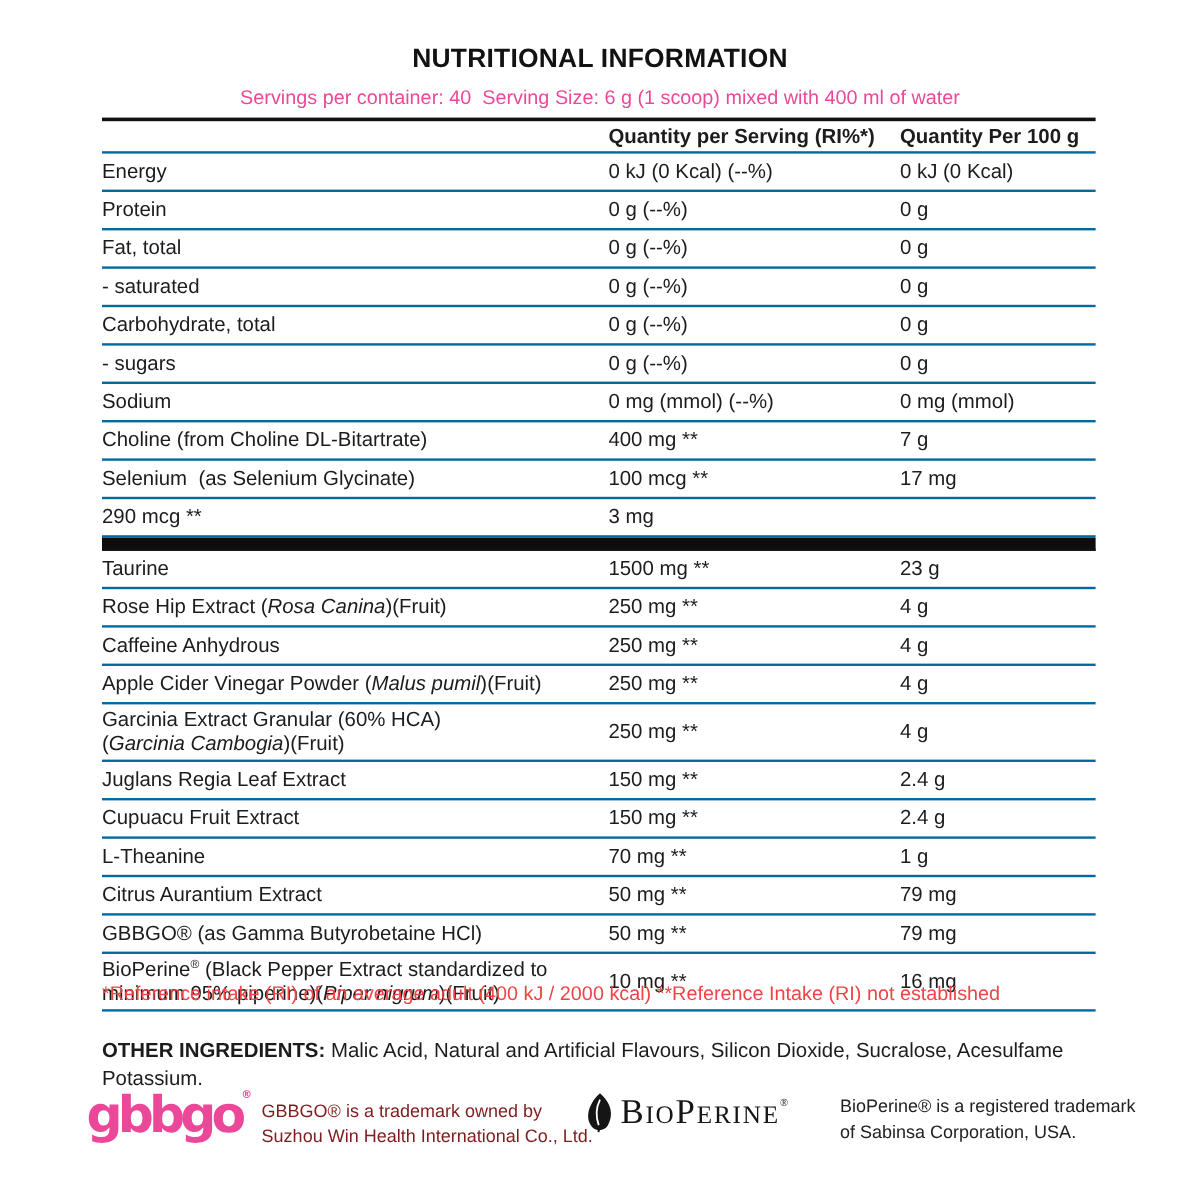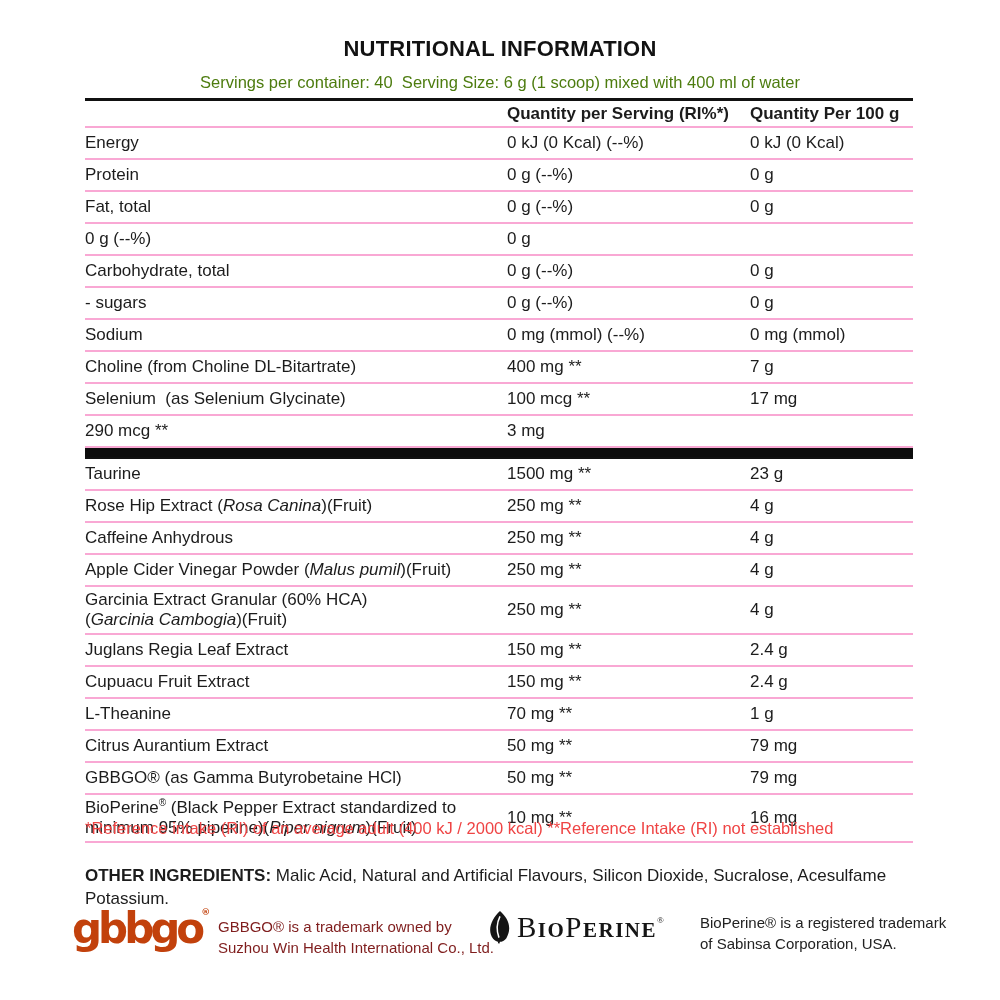--- a/index.html
+++ b/index.html
@@ -6,29 +6,29 @@
   .sheet{
     position:relative;width:1000px;height:1000px;background:#ffffff;
     color:#1c1c1c;font-family:"Liberation Sans",sans-serif;overflow:hidden;border-radius:21px;
   }
   .title{
     position:absolute;top:36px;left:0;width:1000px;text-align:center;
     font-size:22px;font-weight:800;letter-spacing:.2px;color:#121212;
   }
   .subtitle{
     position:absolute;top:73px;left:0;width:1000px;text-align:center;
-    font-size:16.5px;white-space:pre;color:#4d7c0f;
+    font-size:16.5px;white-space:pre;color:#ec4899;
   }
   .ntable{
     position:absolute;left:85px;top:98px;width:828px;
     border-top:3px solid #111;
   }
   .hdr-row,.row{
     display:grid;grid-template-columns:422px 243px 163px;
-    align-items:center;border-bottom:2px solid #f9a8d4;
+    align-items:center;border-bottom:2px solid #0369a1;
   }
   .hdr-row{height:25px;font-weight:700;font-size:17px;}
   .row{min-height:28px;font-size:17px;padding:1px 0;}
   .row .label{white-space:pre-wrap;line-height:20px;padding:2px 0;}
   .cell{line-height:20px;}
   .section-divider{height:9px;background:#0d0d0d;border-bottom:2px solid #111;}
   .label em{font-style:italic;}
   .label sup{font-size:10px;vertical-align:super;line-height:0;}
   .footnote{
     position:absolute;left:85px;top:819px;width:840px;
@@ -36,36 +36,36 @@
   }
   .other-ing{
     position:absolute;left:85px;top:849px;width:836px;
     font-size:17px;line-height:1.35;color:#1c1c1c;margin-top:16px;
   }
   .other-ing b{font-weight:800;}
   .footer{position:absolute;left:0;top:900px;width:1000px;height:90px;}
   .gbbgo-logo{
     position:absolute;left:72px;top:8px;
     font-family:"DejaVu Sans",sans-serif;font-weight:800;
-    font-size:42px;letter-spacing:-4px;color:#c2410c;line-height:1;
+    font-size:42px;letter-spacing:-4px;color:#ec4899;line-height:1;
   }
   .gbbgo-logo sup{font-size:9px;letter-spacing:0;vertical-align:28px;}
   .gbbgo-text{
     position:absolute;left:218px;top:16px;font-size:15px;line-height:1.4;color:#7f1d1d;
   }
   .biop-logo{
     position:absolute;left:487px;top:10px;display:flex;align-items:center;color:#111;
   }
   .biop-logo .leaf{width:26px;height:34px;margin-right:4px;}
   .biop-word{
     font-family:"Liberation Serif",serif;letter-spacing:1.5px;color:#151515;
     white-space:nowrap;
   }
   .biop-word .big{font-size:29px;}
-  .biop-word .small{font-size:21px;font-weight:bold;}
+  .biop-word .small{font-size:21px;}
   .biop-word sup{font-size:9px;letter-spacing:0;vertical-align:14px;}
   .biop-text{
     position:absolute;left:700px;top:12px;font-size:15px;line-height:1.4;color:#222;
   }
 </style>
 </head>
 <body>
 
 <div class="sheet">
 
@@ -88,20 +88,21 @@
           <div class="cell label"><span>Protein</span></div>
           <div class="cell">0 g (--%)</div>
           <div class="cell">0 g</div>
         </div>
         <div class="row">
           <div class="cell label"><span>Fat, total</span></div>
           <div class="cell">0 g (--%)</div>
           <div class="cell">0 g</div>
         </div>
         <div class="row">
+          <div class="cell label"><span>- saturated</span></div>
           <div class="cell">0 g (--%)</div>
           <div class="cell">0 g</div>
         </div>
         <div class="row">
           <div class="cell label"><span>Carbohydrate, total</span></div>
           <div class="cell">0 g (--%)</div>
           <div class="cell">0 g</div>
         </div>
         <div class="row">
           <div class="cell label"><span>- sugars</span></div>

